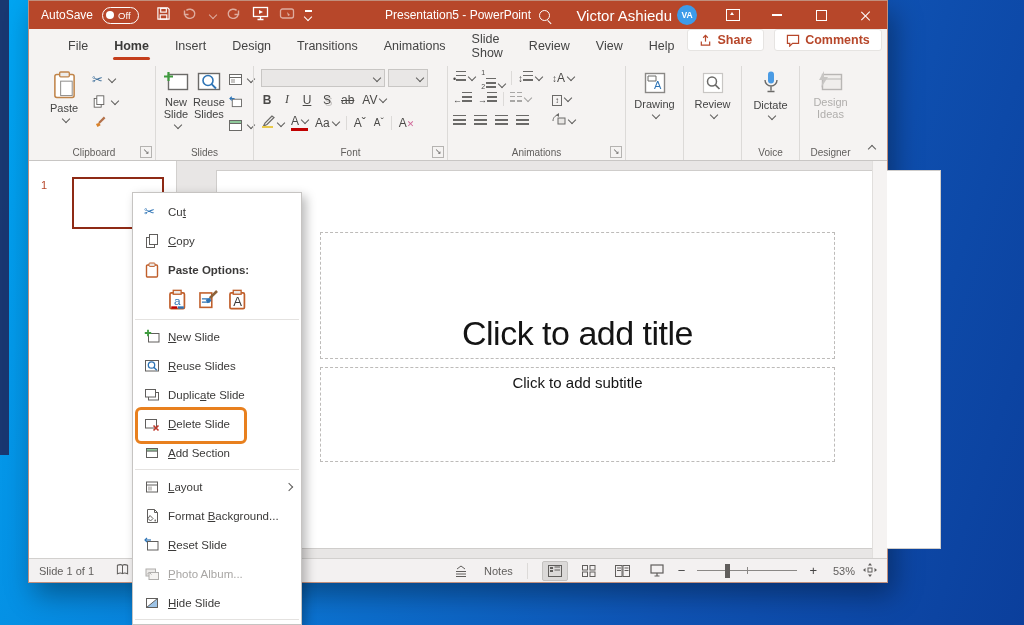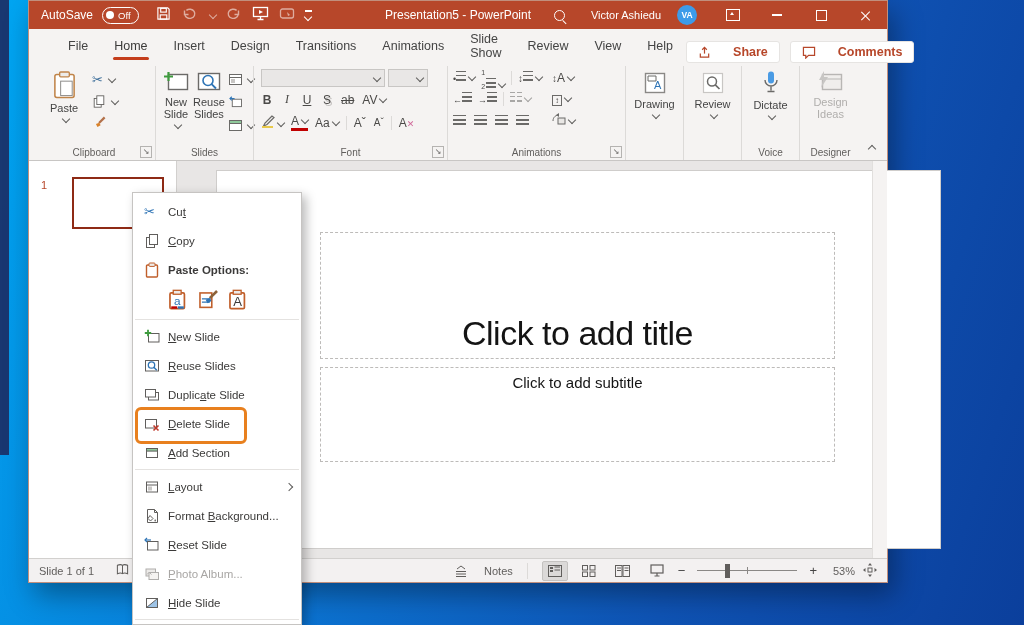--- a/index.html
+++ b/index.html
@@ -19,40 +19,40 @@
   .tb-left{display:flex;align-items:center;gap:9px;padding-left:12px}
   .autosave-pill{display:flex;align-items:center;gap:4px;border:1px solid #fff;border-radius:9px;
                  height:15px;padding:0 7px 0 3px;font-size:9.5px}
   .autosave-dot{width:8px;height:8px;border-radius:50%;background:#fff}
   .qat{display:flex;align-items:center;gap:10px;margin-left:8px}
   .dim{opacity:.55}
   .tb-title{position:absolute;left:50%;transform:translateX(-50%);white-space:nowrap;font-size:12px}
   .tb-right{margin-left:auto;display:flex;align-items:center;height:100%}
   .searchglass{width:9px;height:9px;border:1.4px solid #fff;border-radius:50%;position:relative;margin-right:26px}
   .searchglass::after{content:"";position:absolute;left:8px;top:9px;width:5px;height:1.4px;background:#fff;transform:rotate(45deg);transform-origin:0 0}
-  .username{font-size:11px;margin-right:16px}
+  .username{font-size:15px;margin-right:5px}
   .avatar{width:20px;height:20px;border-radius:50%;background:#3D9BE9;color:#fff;font-size:8.5px;
           display:flex;align-items:center;justify-content:center;margin-right:14px;font-weight:bold}
   .wbtn{width:44px;height:28px;display:flex;align-items:center;justify-content:center}
   .ic-min{width:10px;height:1.4px;background:#fff}
   .ic-max{width:9px;height:9px;border:1.2px solid #fff}
   .ic-close{position:relative;width:11px;height:11px}
   .ic-close::before,.ic-close::after{content:"";position:absolute;left:5px;top:0;width:1.4px;height:12px;background:#fff}
   .ic-close::before{transform:rotate(45deg)}.ic-close::after{transform:rotate(-45deg)}
   .ic-ribopts{width:12px;height:10px;border:1.2px solid #fff;position:relative}
   .ic-ribopts::after{content:"";position:absolute;left:3px;top:1.5px;border-left:2.5px solid transparent;border-right:2.5px solid transparent;border-bottom:3.5px solid #fff}
 
   
-  .tabrow{height:34px;display:flex;align-items:flex-end;padding:0 10px 0 26px;flex:0 0 auto}
+  .tabrow{height:34px;display:flex;align-items:flex-start;padding:0 10px 0 26px;flex:0 0 auto}
   .tabs{display:flex;align-items:center;height:100%}
   .tab{padding:0 13px;font-size:12.5px;color:#444;height:100%;display:flex;align-items:center;position:relative;cursor:default}
-  .tab.active{font-weight:normal;color:#3B3A39}
+  .tab.active{font-weight:bold;color:#3B3A39}
   .tab.active::after{content:"";position:absolute;left:12px;right:12px;bottom:3px;height:3px;background:#C43E1C;border-radius:2px}
   .tab-actions{margin-left:auto;display:flex;gap:10px;padding-right:8px}
-  .pillbtn{display:flex;align-items:center;gap:22px;background:#fff;border:1px solid #E6E4E2;border-radius:3px;
+  .pillbtn{display:flex;align-items:center;gap:5px;background:#fff;border:1px solid #E6E4E2;border-radius:3px;
            padding:3px 11px;font-size:12.5px;color:#B7472A;font-weight:bold}
 
   
   .ribbon{height:98px;position:relative;display:flex;align-items:stretch;padding:3px 0 0 4px;
           border-bottom:1px solid #C8C6C4;flex:0 0 auto;box-sizing:border-box}
   .group{position:relative;padding:2px 5px 15px;box-sizing:border-box}
   .group+.group{border-left:1px solid #DCDAD8}
   .grouplabel{position:absolute;bottom:2px;left:0;right:0;text-align:center;font-size:10px;color:#605E5C}
   .launcher{position:absolute;bottom:2px;right:3px;font-size:8px;color:#605E5C;width:10px;height:10px;border:1px solid #B5B3B1;display:flex;align-items:center;justify-content:center;line-height:1}
   .bigbtn{display:flex;flex-direction:column;align-items:center;gap:2px;font-size:11px;color:#444;

